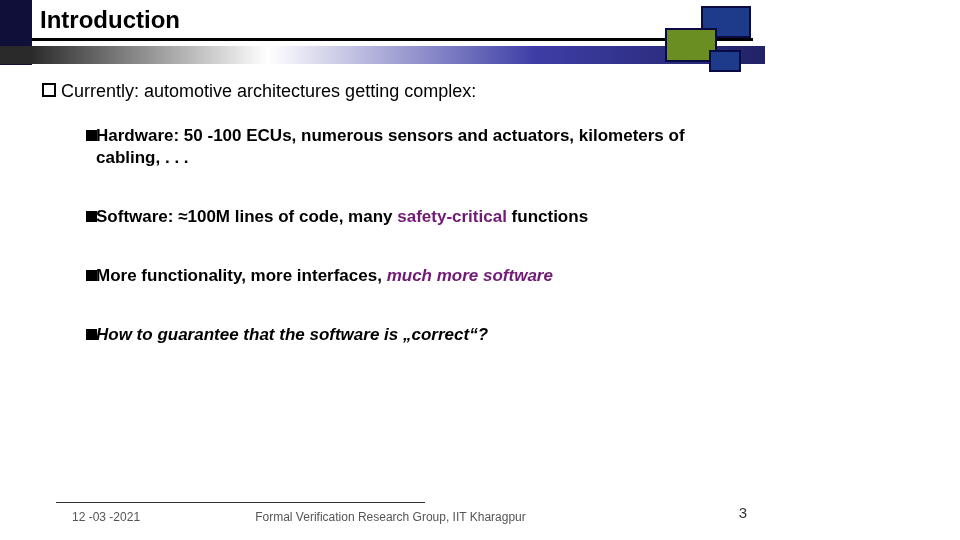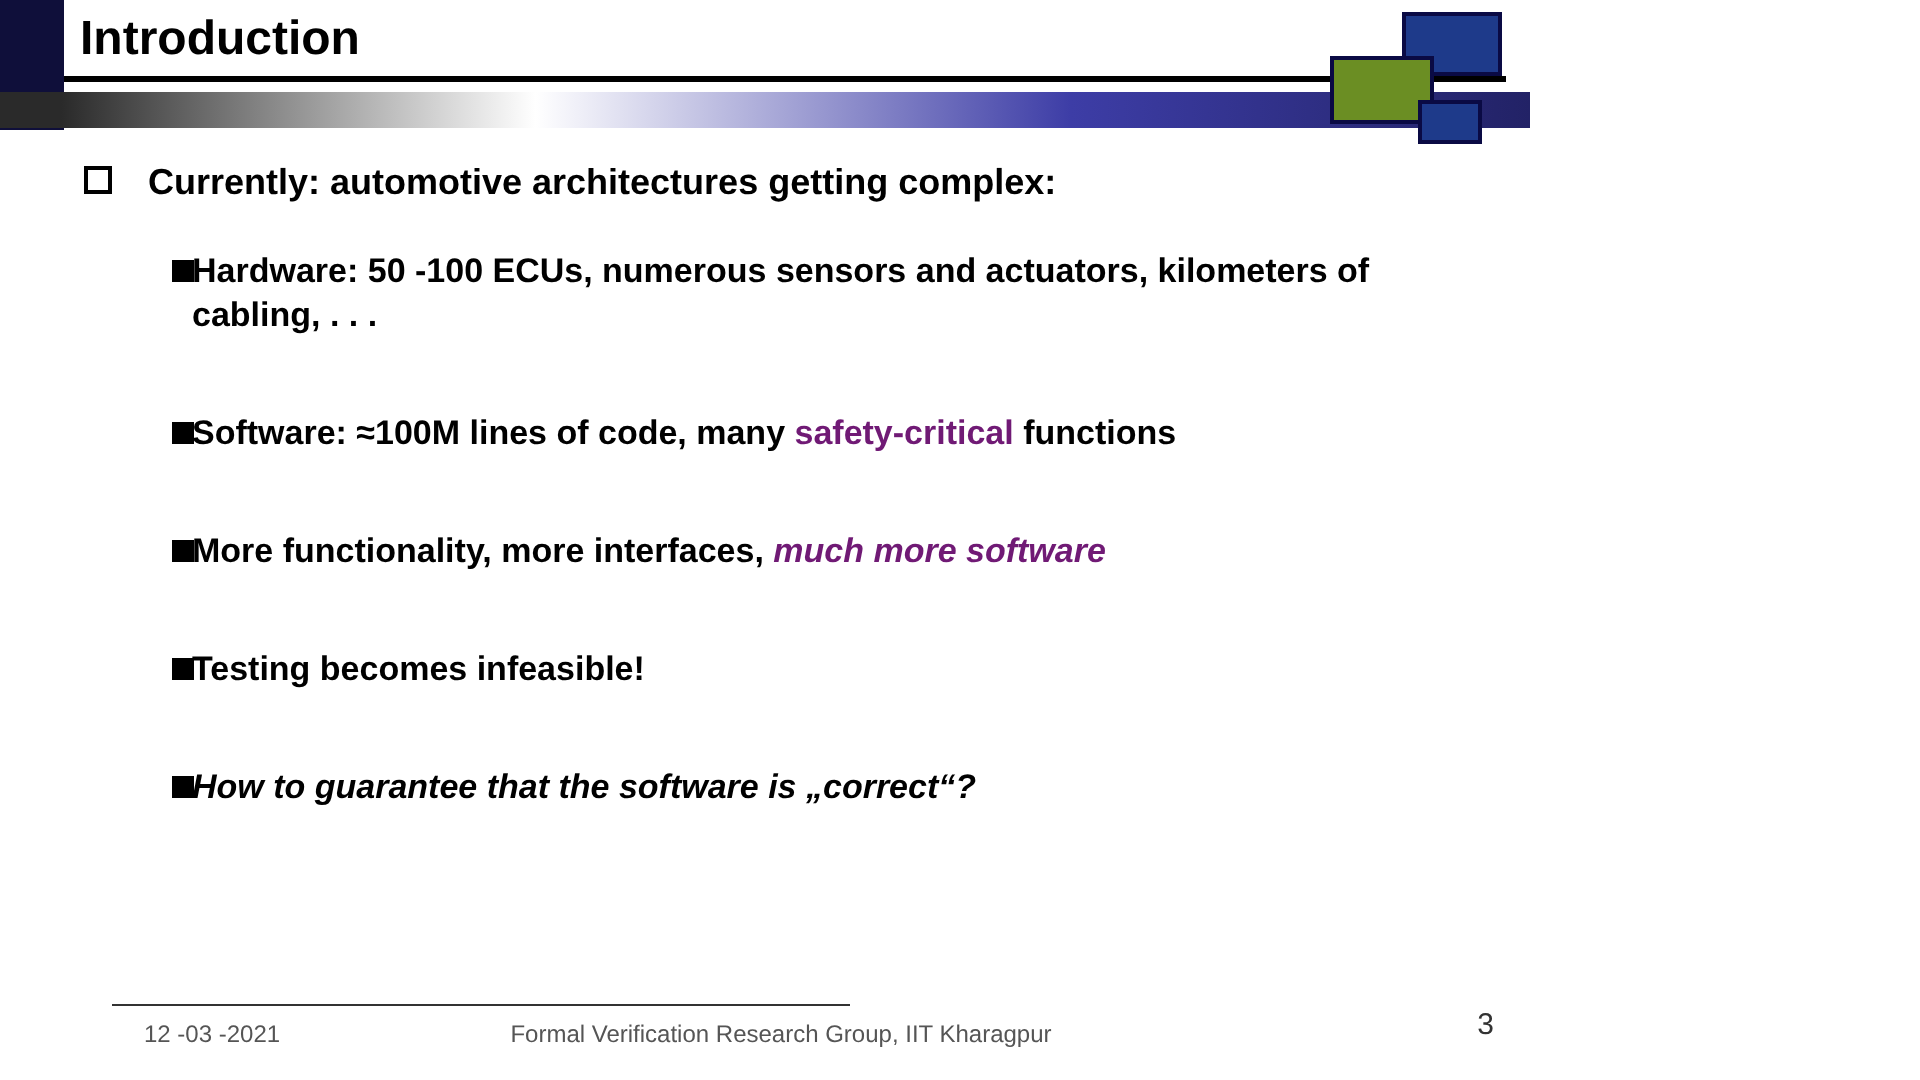--- a/index.html
+++ b/index.html
@@ -69,22 +69,22 @@
     position: absolute;
     top: 80px;
     left: 42px;
     right: 32px;
     bottom: 44px;
     font-size: 18px;
     color: #000;
   }
   .lvl1 {
     position: relative;
-    padding-left: 32px;
-    font-weight: bold;
+    padding-left: 19px;
+    font-weight: normal;
     margin-bottom: 22px;
     line-height: 1.25;
   }
   .lvl1 .sq-bullet {
     position: absolute;
     left: 0;
     top: 3px;
     width: 14px;
     height: 14px;
     border: 2px solid #000;
@@ -183,21 +183,20 @@
       <span>Software: ≈100M lines of code, many </span><span class="red">safety-critical</span><span>  functions</span>
     </div>
 
     <div class="lvl2">
       <span class="sq-bullet2"></span>
       <span>More functionality, more interfaces, </span><span class="red italic">much more software</span>
     </div>
 
     <div class="lvl2">
       <span class="sq-bullet2"></span>
-      <span>Testing becomes infeasible!</span>
     </div>
 
     <div class="lvl2 italic">
       <span class="sq-bullet2"></span>
       <span>How to guarantee that the software is „correct“?</span>
     </div>
 
   </div>
 
   <div class="footer">

